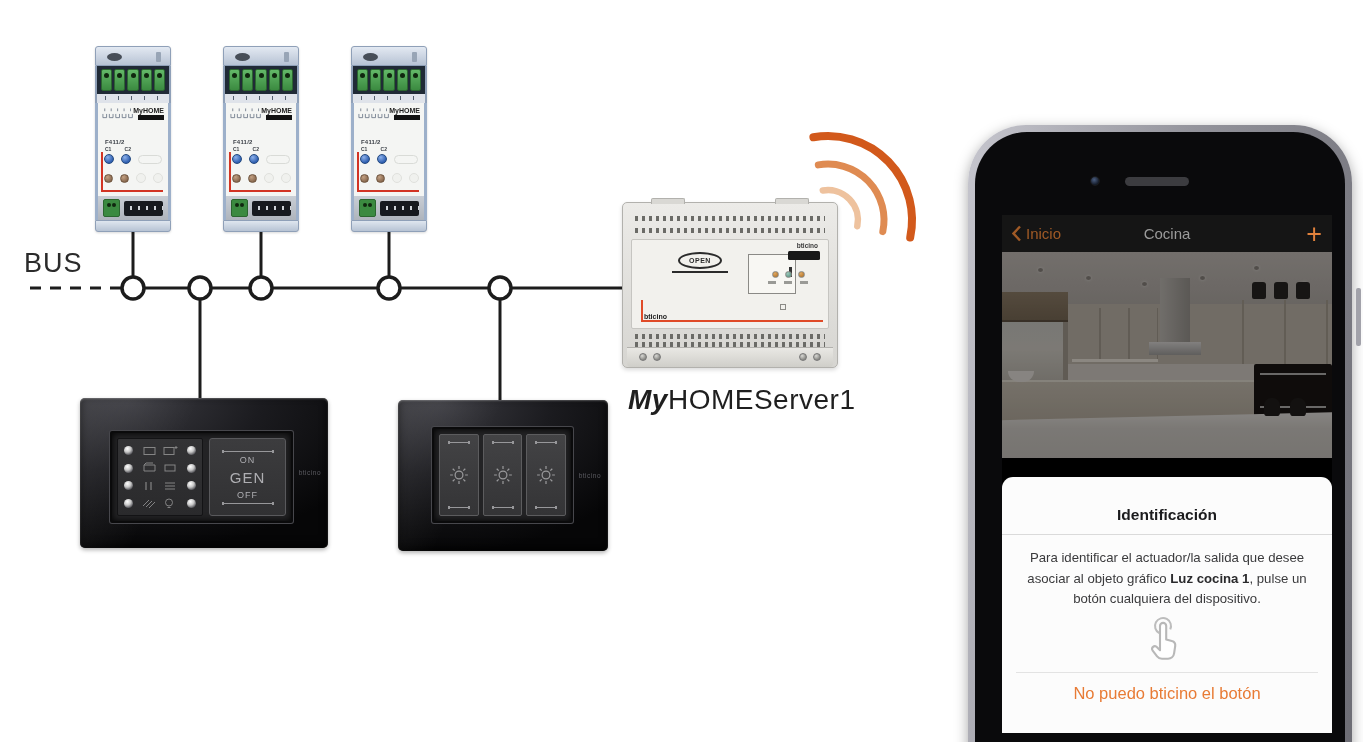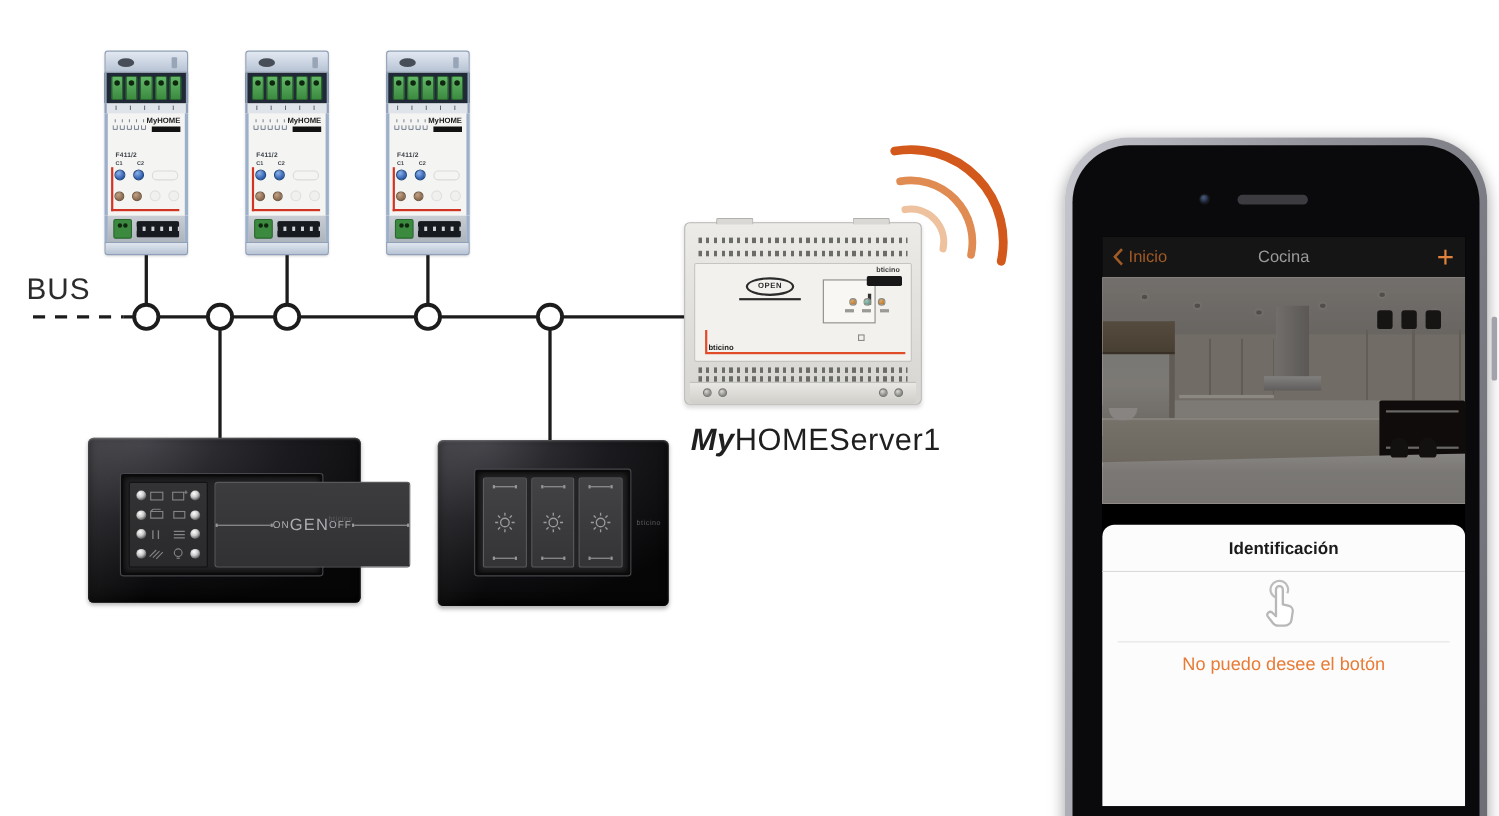--- a/index.html
+++ b/index.html
@@ -80,21 +80,21 @@
   .panel { position:absolute; border-radius:5px; background:radial-gradient(ellipse 140% 130% at 20% 0%, #3b3b41 0%, #1b1b1f 38%, #060607 78%); box-shadow:inset 0 1px 2px rgba(255,255,255,.28), inset 0 -3px 8px rgba(0,0,0,.85), 0 2px 4px rgba(0,0,0,.3); }
   .panel::before { content:""; position:absolute; inset:0; border-radius:5px; background:linear-gradient(115deg, rgba(255,255,255,.10) 0%, rgba(255,255,255,0) 38%); pointer-events:none; }
   .panel-gen { left:80px; top:398px; width:248px; height:150px; }
   .panel-dim { left:398px; top:400px; width:210px; height:151px; }
   .recess { position:absolute; background:#232325; border:2px solid #0a0a0b; box-shadow:0 0 0 1px #47474c, inset 0 0 7px #000; border-radius:2px; }
   .gen-recess { left:30px; top:33px; width:183px; height:92px; display:flex; padding:5px; gap:6px; }
   .kp { width:86px; background:linear-gradient(#333335,#2a2a2c); border:1px solid #131315; border-radius:2px; display:flex; flex-direction:column; justify-content:space-around; padding:3px 0; }
   .kp-row { display:flex; align-items:center; justify-content:space-between; padding:0 6px; }
   .led-dot { width:9px; height:9px; border-radius:50%; background:radial-gradient(circle at 38% 30%, #ffffff, #c8c8c8 40%, #55555a 75%, #2c2c30); }
   .kp-ics { opacity:.8; }
-  .gen-rocker { flex:1; background:linear-gradient(#3c3c3e,#313133); border:1px solid #59595c; border-radius:3px; display:flex; align-items:center; justify-content:center; color:#aeaeb2; }
+  .gen-rocker { flex:1; background:linear-gradient(#3c3c3e,#313133); border:1px solid #59595c; border-radius:3px; display:flex; flex-direction:column; align-items:center; justify-content:center; color:#aeaeb2; }
   .gen-line { width:52px; height:3px; border-left:2px solid #97979a; border-right:2px solid #97979a; background:linear-gradient(#97979a 0 0) center/100% 1px no-repeat; }
   .gen-on, .gen-off { font-size:9px; letter-spacing:1px; margin:2px 0; }
   .gen-label { font-size:15px; letter-spacing:1px; margin:2px 0; }
   .panel-brand { position:absolute; right:7px; top:50%; margin-top:-4px; font-size:6.5px; color:#5c5c62; letter-spacing:.5px; }
   .dim-recess { left:34px; top:27px; width:141px; height:96px; display:flex; gap:4px; padding:5px; }
   .dim-rocker { flex:1; background:linear-gradient(#434345,#343436); border:1px solid #5c5c5e; border-radius:2px; display:flex; flex-direction:column; align-items:center; justify-content:space-between; padding:6px 0; }
   .r-mark { width:22px; height:3px; border-left:2px solid #97979a; border-right:2px solid #97979a; background:linear-gradient(#97979a 0 0) center/100% 1px no-repeat; }
 
   
   .phone { position:absolute; left:968px; top:125px; width:384px; height:660px; border-radius:58px 58px 0 0; background:linear-gradient(100deg,#c6c6ce,#94949c 45%,#6c6c74); box-shadow:0 4px 14px rgba(0,0,0,.35); padding:7px; }
@@ -131,21 +131,21 @@
   .k-ovens { left:252px; top:112px; width:78px; height:74px; background:#15120f; border-radius:2px; }
   .k-ovens::before, .k-ovens::after { content:""; position:absolute; left:6px; right:6px; height:2px; background:#b9b9b6; }
   .k-ovens::before { top:9px; } .k-ovens::after { top:42px; }
   .k-bowl { left:6px; top:119px; width:26px; height:11px; background:#efece6; border-radius:0 0 13px 13px; }
   .k-island { left:-8px; right:-8px; top:158px; height:52px; background:linear-gradient(#f2f0ec,#d9d6d0 35%,#cfccc6); clip-path:polygon(0 20%, 100% 4%, 100% 100%, 0 100%); }
   .k-kettle { width:16px; height:18px; top:146px; background:#1c1a18; border-radius:45% 45% 20% 20%; }
   .k-overlay { left:0; right:0; top:0; bottom:0; background:rgba(8,6,6,.45); }
 
   
   .sheet { position:absolute; left:0; right:0; top:262px; bottom:0; background:#fcfcfc; border-radius:11px 11px 0 0; }
-  .sheet-title { padding-top:13px; text-align:center; font-size:15.5px; font-weight:bold; color:#1b1b1d; line-height:1.3; }
+  .sheet-title { padding-top:28px; text-align:center; font-size:15.5px; font-weight:bold; color:#1b1b1d; line-height:1.3; }
   .sheet-div1 { margin-top:9px; height:1px; background:#dadada; }
   .sheet-body { padding:13px 17px 0; text-align:center; font-size:13.2px; color:#3a3a3c; line-height:1.55; }
   .sheet-body b { color:#2a2a2c; }
   .tap-wrap { text-align:center; margin-top:5px; }
   .sheet-div2 { margin:5px 14px 0; height:1px; background:#e3e3e3; }
   .sheet-action { text-align:center; padding-top:11px; font-size:16.5px; color:#e87b35; cursor:pointer; }
 </style>
 </head>
 <body>
 
@@ -500,27 +500,28 @@
           <span class="k-kettle" style="left:262px"></span>
           <span class="k-kettle" style="left:288px"></span>
           <div class="k-overlay"></div>
         </div>
 
         <div class="sheet">
           <div class="sheet-title">
             <div>Identificación</div>
           </div>
           <div class="sheet-div1"></div>
+          <p class="sheet-body"><span>Para identificar el actuador/la salida que desee asociar al objeto gráfico </span><b>Luz cocina 1</b><span>, pulse un botón cualquiera del dispositivo.</span></p>
           <div class="tap-wrap">
             <svg width="42" height="48" viewBox="0 0 42 48">
               <circle cx="17" cy="11" r="8" fill="none" stroke="#bdbdbd" stroke-width="2" stroke-dasharray="37 14" transform="rotate(118 17 11)"></circle>
               <circle cx="17" cy="11" r="3.2" fill="#bdbdbd"></circle>
               <path d="M14 25 V11 a3.1 3.1 0 0 1 6.2 0 v13.5 l5.6 1.4 a4.6 4.6 0 0 1 3.4 5.1 l-1.1 7.4 a6.2 6.2 0 0 1 -6.1 5.3 h-6 a6.2 6.2 0 0 1 -4.9 -2.4 l-4.6 -6 a2.7 2.7 0 0 1 4 -3.5 l3.5 3.4 z" fill="#ffffff" stroke="#b8b8b8" stroke-width="2.1" stroke-linejoin="round"></path>
             </svg>
           </div>
           <div class="sheet-div2"></div>
-          <div class="sheet-action">No puedo desee el botón</div>
+          <div class="sheet-action">No puedo bticino el botón</div>
         </div>
       </div>
     </div>
   </div>
 
 </div>
 
 </body></html>

